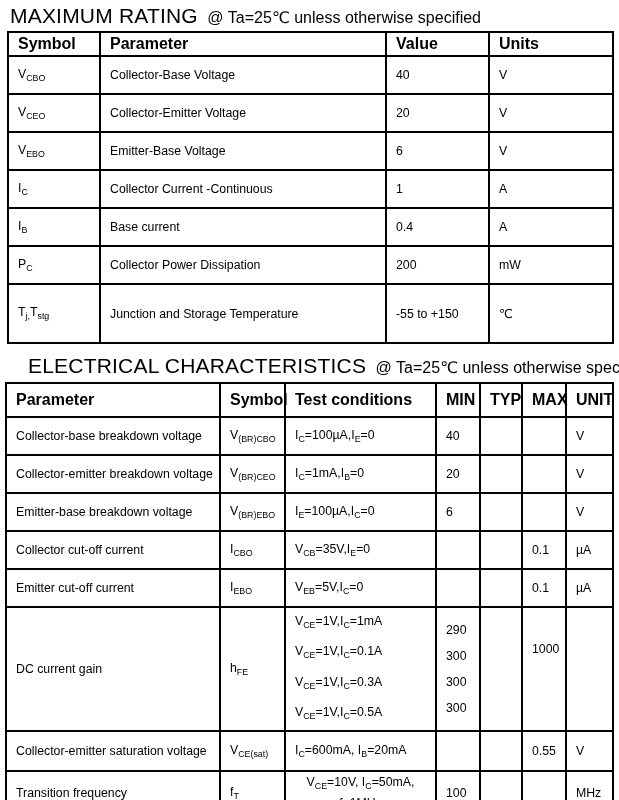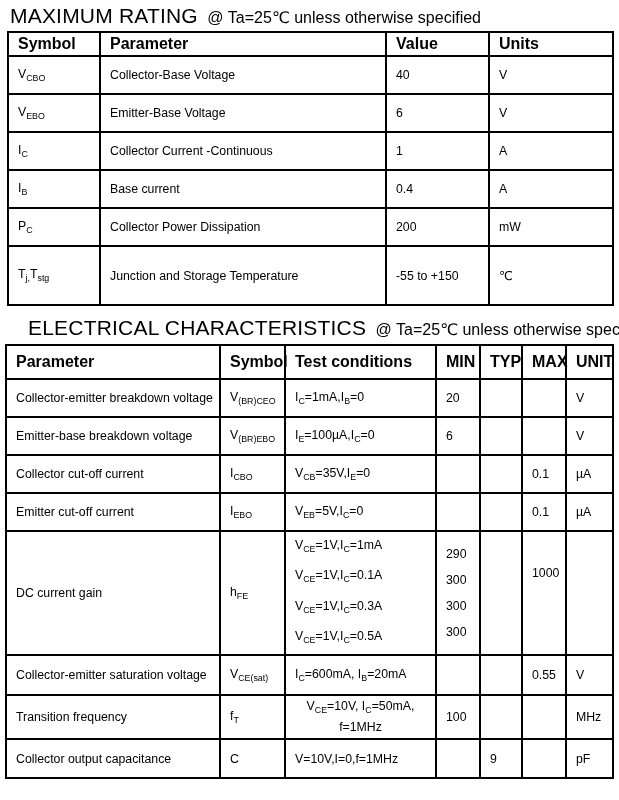--- a/index.html
+++ b/index.html
@@ -65,20 +65,26 @@
         <th>Parameter</th>
         <th>Value</th>
         <th>Units</th>
       </tr>
     </thead>
     <tbody>
       <tr class="r38">
         <td>V<sub>CBO</sub></td>
         <td>Collector-Base Voltage</td>
         <td>40</td>
+        <td>V</td>
+      </tr>
+      <tr class="r38">
+        <td>V<sub>CEO</sub></td>
+        <td>Collector-Emitter Voltage</td>
+        <td>20</td>
         <td>V</td>
       </tr>
       <tr class="r38">
         <td>V<sub>EBO</sub></td>
         <td>Emitter-Base Voltage</td>
         <td>6</td>
         <td>V</td>
       </tr>
       <tr class="r38">
         <td>I<sub>C</sub></td>
@@ -128,20 +134,29 @@
         <th>Symbol</th>
         <th>Test conditions</th>
         <th>MIN</th>
         <th>TYP</th>
         <th>MAX</th>
         <th>UNIT</th>
       </tr>
     </thead>
     <tbody>
       <tr class="r38">
+        <td class="nowrap">Collector-base breakdown voltage</td>
+        <td>V<sub>(BR)CBO</sub></td>
+        <td class="nowrap">I<sub>C</sub>=100µA,I<sub>E</sub>=0</td>
+        <td>40</td>
+        <td></td>
+        <td></td>
+        <td>V</td>
+      </tr>
+      <tr class="r38">
         <td class="nowrap">Collector-emitter breakdown voltage</td>
         <td>V<sub>(BR)CEO</sub></td>
         <td class="nowrap">I<sub>C</sub>=1mA,I<sub>B</sub>=0</td>
         <td>20</td>
         <td></td>
         <td></td>
         <td>V</td>
       </tr>
       <tr class="r38">
         <td class="nowrap">Emitter-base breakdown voltage</td>

